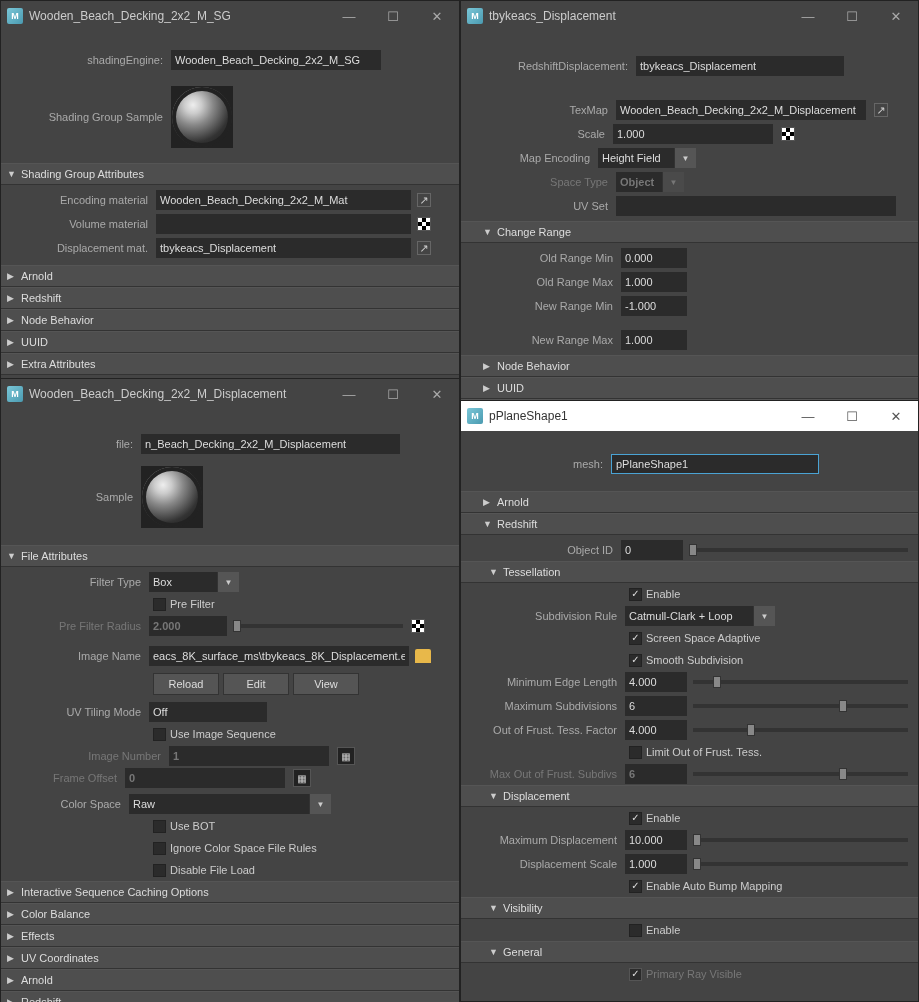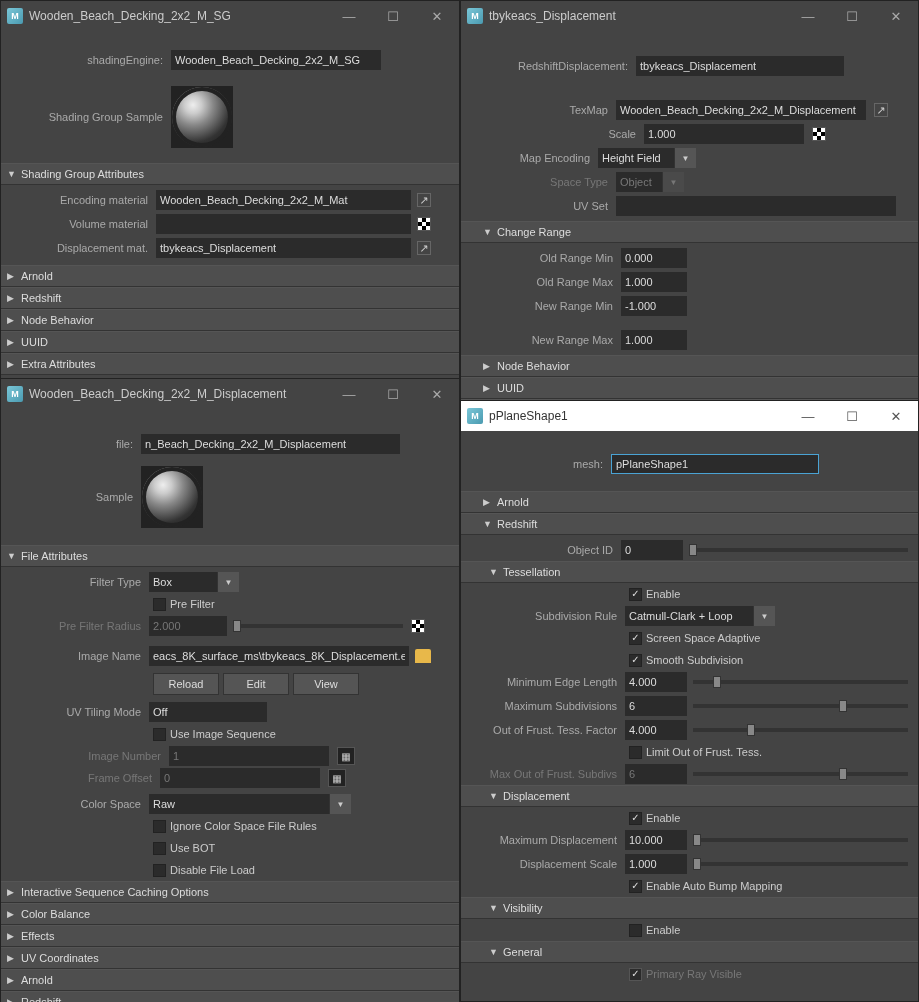--- a/index.html
+++ b/index.html
@@ -13,21 +13,21 @@
 .winctrls { display: flex; height: 100%; }
 .winctrls .btn { width: 44px; display: flex; align-items: center; justify-content: center; font-size: 13px; color:#555; }
 .titlebar.dark .winctrls .btn { color:#aaa; }
 
 .body { background:#444; color:#ccc; font-size:11px; }
 
 .row { display:flex; align-items:center; height:22px; }
 .label { text-align:right; padding-right:8px; color:#aaa; font-size:11px; }
 .label.dim { color:#777; }
 .field { height:20px; background:#2b2b2b; color:#ddd; border:none; padding:0 4px; font-size:11px; }
-.field.dim { color:#777; }
+.field.dim { color:#777;font-weight:bold; }
 .dropdown { display:inline-flex; align-items:center; }
 .dropdown .dd-btn { width:22px;height:20px;background:#555;border-left:1px solid #333;display:flex;align-items:center;justify-content:center;color:#ccc;font-size:8px;}
 .icon-sq { width:18px;height:18px;background:#222;display:flex;align-items:center;justify-content:center;color:#ccc;font-size:10px;border:1px solid #555;}
 .checker { width:14px;height:14px;background:
   linear-gradient(45deg,#000 25%,transparent 25%,transparent 75%,#000 75%),
   linear-gradient(45deg,#000 25%,#fff 25%,#fff 75%,#000 75%);
   background-size:8px 8px; background-position:0 0,4px 4px; border:1px solid #555;}
 .section-head { height:22px; background:#4e4e4e; display:flex; align-items:center; padding-left:6px; color:#ddd; font-size:11px; border-top:1px solid #555; border-bottom:1px solid #333;}
 .section-head .arrow { width:14px; font-size:9px; color:#ccc; }
 .sample-sphere { width:60px;height:60px; border-radius:50%; background:radial-gradient(circle at 35% 30%, #eee 0%, #ccc 15%, #888 35%, #333 65%, #111 100%); box-shadow:inset 0 0 0 4px #222; }
@@ -187,42 +187,42 @@
       <div class="checkbox"></div>
       <span>Use Image Sequence</span>
     </div>
     <div class="row">
       <div class="label dim" style="width:168px">Image Number</div>
       <input class="field dim" style="width: 160px;" value="1">
       <div style="width:8px"></div>
       <div class="icon-sq">▦</div>
     </div>
     <div class="row">
-      <div class="label dim" style="width:159px">Frame Offset</div>
+      <div class="label dim" style="width:124px">Frame Offset</div>
       <input class="field dim" style="width: 160px;" value="0">
       <div style="width:8px"></div>
       <div class="icon-sq">▦</div>
     </div>
     <div style="height:4px"></div>
     <div class="row">
-      <div class="label" style="width:148px">Color Space</div>
+      <div class="label" style="width:128px">Color Space</div>
       <div class="dropdown">
         <div class="field" style="width:180px;display:flex;align-items:center;">Raw</div>
         <div class="dd-btn">▼</div>
       </div>
     </div>
     <div class="row">
         <div style="width:152px"></div>
         <div class="checkbox"></div>
-        <span>Ignore Color Space File Rules</span>
+        <span>Use BOT</span>
       </div>
     <div class="row">
         <div style="width:152px"></div>
         <div class="checkbox"></div>
-        <span>Use BOT</span>
+        <span>Ignore Color Space File Rules</span>
       </div>
     <div class="row">
         <div style="width:152px"></div>
         <div class="checkbox"></div>
         <span>Disable File Load</span>
       </div>
 
     <div class="section-head">
         <span class="arrow">▶</span>
         <span>Interactive Sequence Caching Options</span>
@@ -267,21 +267,21 @@
       <input class="field" style="width: 208px;" value="tbykeacs_Displacement">
     </div>
     <div style="height:22px"></div>
     <div class="row">
       <div class="label" style="width:155px">TexMap</div>
       <input class="field" style="width: 250px;" value="Wooden_Beach_Decking_2x2_M_Displacement">
       <div style="width:8px"></div>
       <div class="arrow-out">↗</div>
     </div>
     <div class="row" style="margin-top:2px;">
-      <div class="label" style="width:183px">Scale</div>
+      <div class="label" style="width:152px">Scale</div>
       <input class="field" style="width: 160px;" value="1.000">
       <div style="width:8px"></div>
       <div class="checker"></div>
     </div>
     <div class="row" style="margin-top:2px;">
       <div class="label" style="width:137px">Map Encoding</div>
       <div class="dropdown">
         <div class="field" style="width:76px;display:flex;align-items:center;">Height Field</div>
         <div class="dd-btn">▼</div>
       </div>

